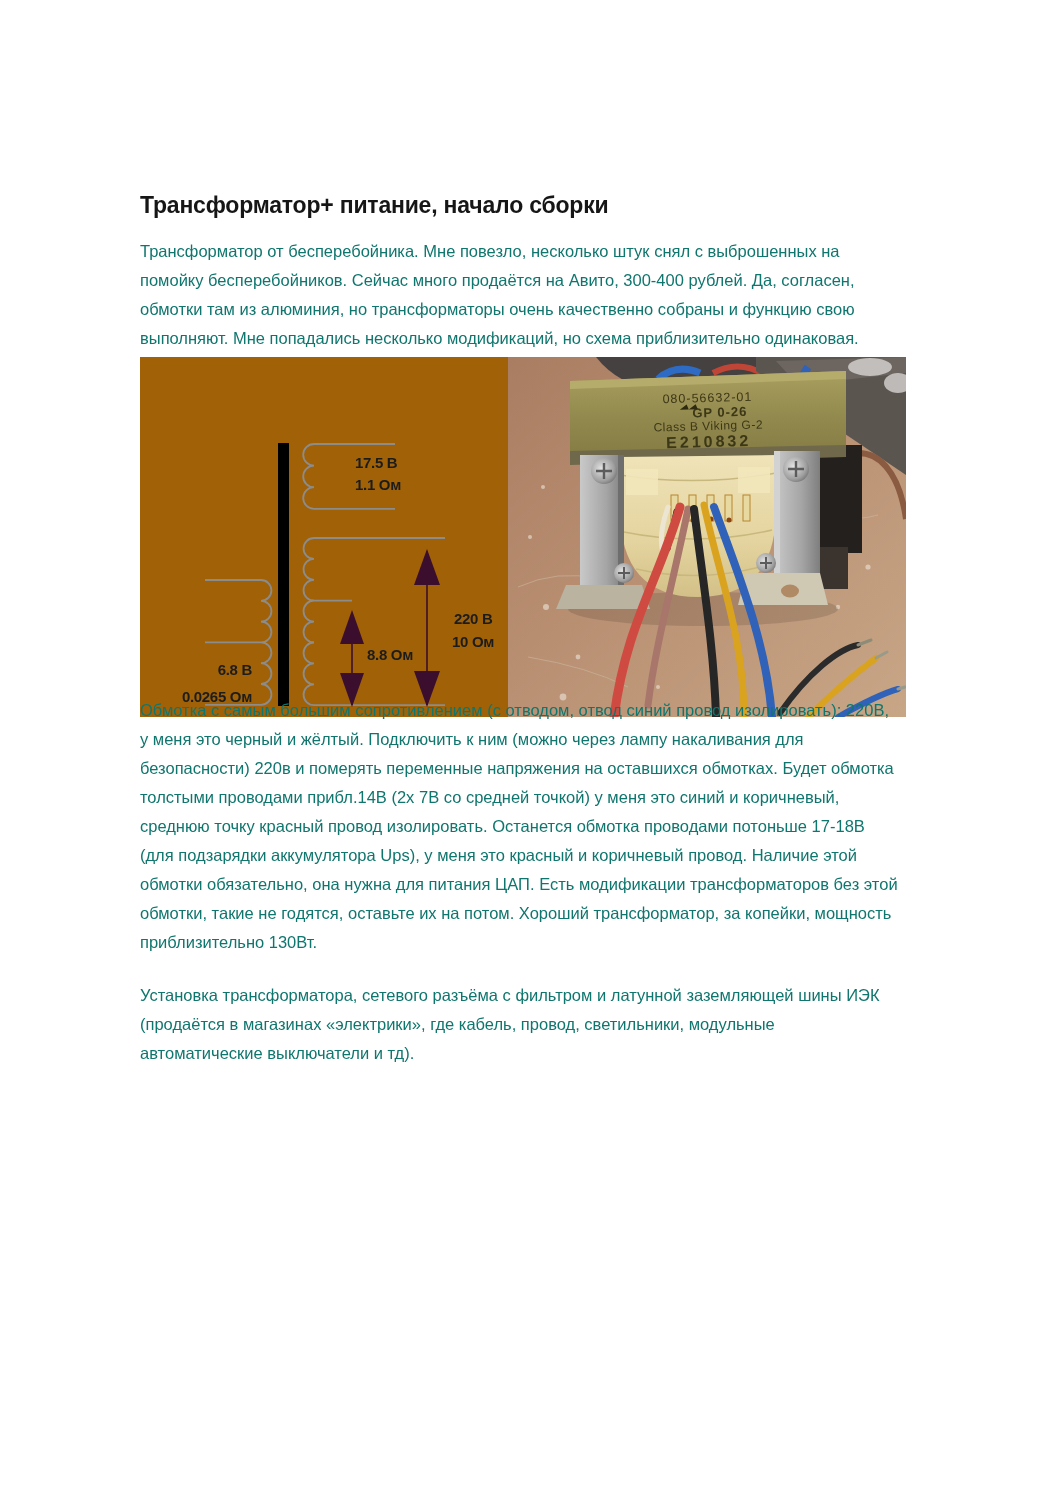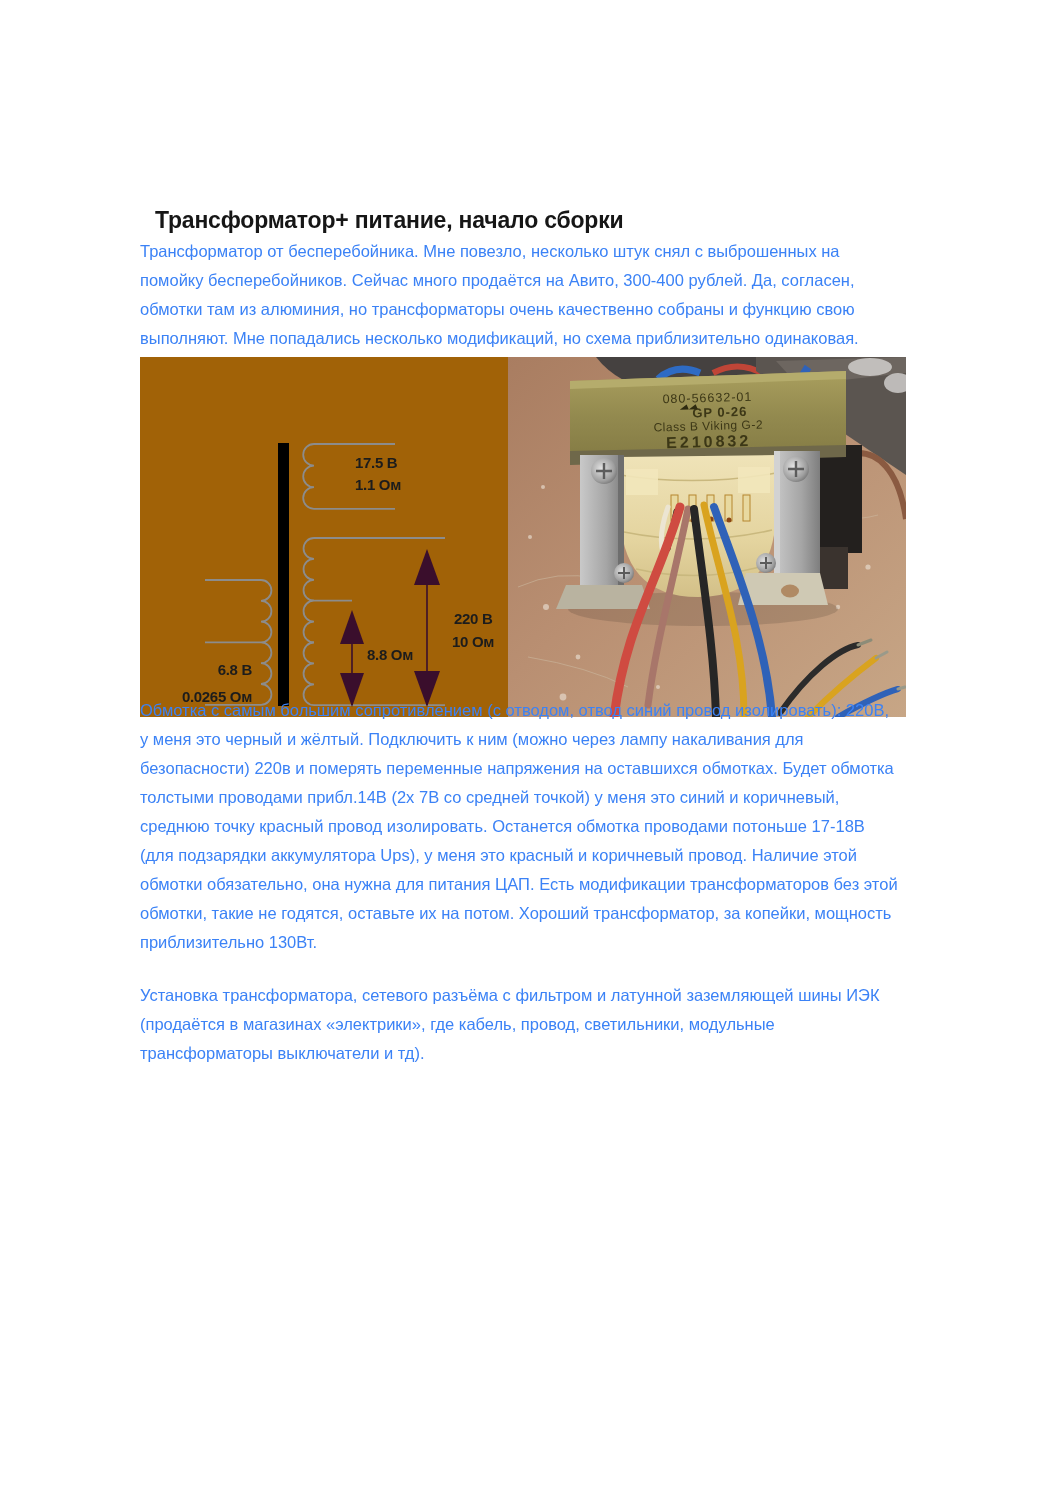--- a/index.html
+++ b/index.html
@@ -7,27 +7,27 @@
   .page{
     position:relative;
     width:1061px;height:1500px;
     background:#ffffff;
     font-family:"Liberation Sans",sans-serif;
     color:#1a1a1a;
     overflow:hidden;
   }
   .content{position:absolute;left:140px;top:0;width:915px;}
   h1.doc-title{
-    position:absolute;left:0;top:192px;margin:15px;
+    position:absolute;left:0;top:192px;margin:0;
     font-size:23px;font-weight:700;color:#161616;
     letter-spacing:-0.2px;
   }
   p.doc-par{
     position:absolute;left:0;margin:0;width:915px;
-    font-size:16.5px;line-height:29px;color:#3b82f6;
+    font-size:16.5px;line-height:29px;color:#0f766e;
     white-space:pre-line;
   }
   #par1{top:237px;}
   #par2{top:696px;}
   #par3{top:981px;}
   .figure-row{
     position:absolute;left:0;top:357px;width:766px;height:360px;
     display:flex;flex-direction:row;
   }
   .diagram-box{width:368px;height:360px;background:#a16207;}
@@ -268,16 +268,16 @@
 безопасности) 220в и померять переменные напряжения на оставшихся обмотках. Будет обмотка
 толстыми проводами прибл.14В (2х 7В со средней точкой) у меня это синий и коричневый,
 среднюю точку красный провод изолировать. Останется обмотка проводами потоньше 17-18В
 (для подзарядки аккумулятора Ups), у меня это красный и коричневый провод. Наличие этой
 обмотки обязательно, она нужна для питания ЦАП. Есть модификации трансформаторов без этой
 обмотки, такие не годятся, оставьте их на потом. Хороший трансформатор, за копейки, мощность
 приблизительно 130Вт.</p>
 
     <p class="doc-par" id="par3">Установка трансформатора, сетевого разъёма с фильтром и латунной заземляющей шины ИЭК
 (продаётся в магазинах «электрики», где кабель, провод, светильники, модульные
-трансформаторы выключатели и тд).</p>
+автоматические выключатели и тд).</p>
 
   </div>
 </div>
 
 </body></html>

